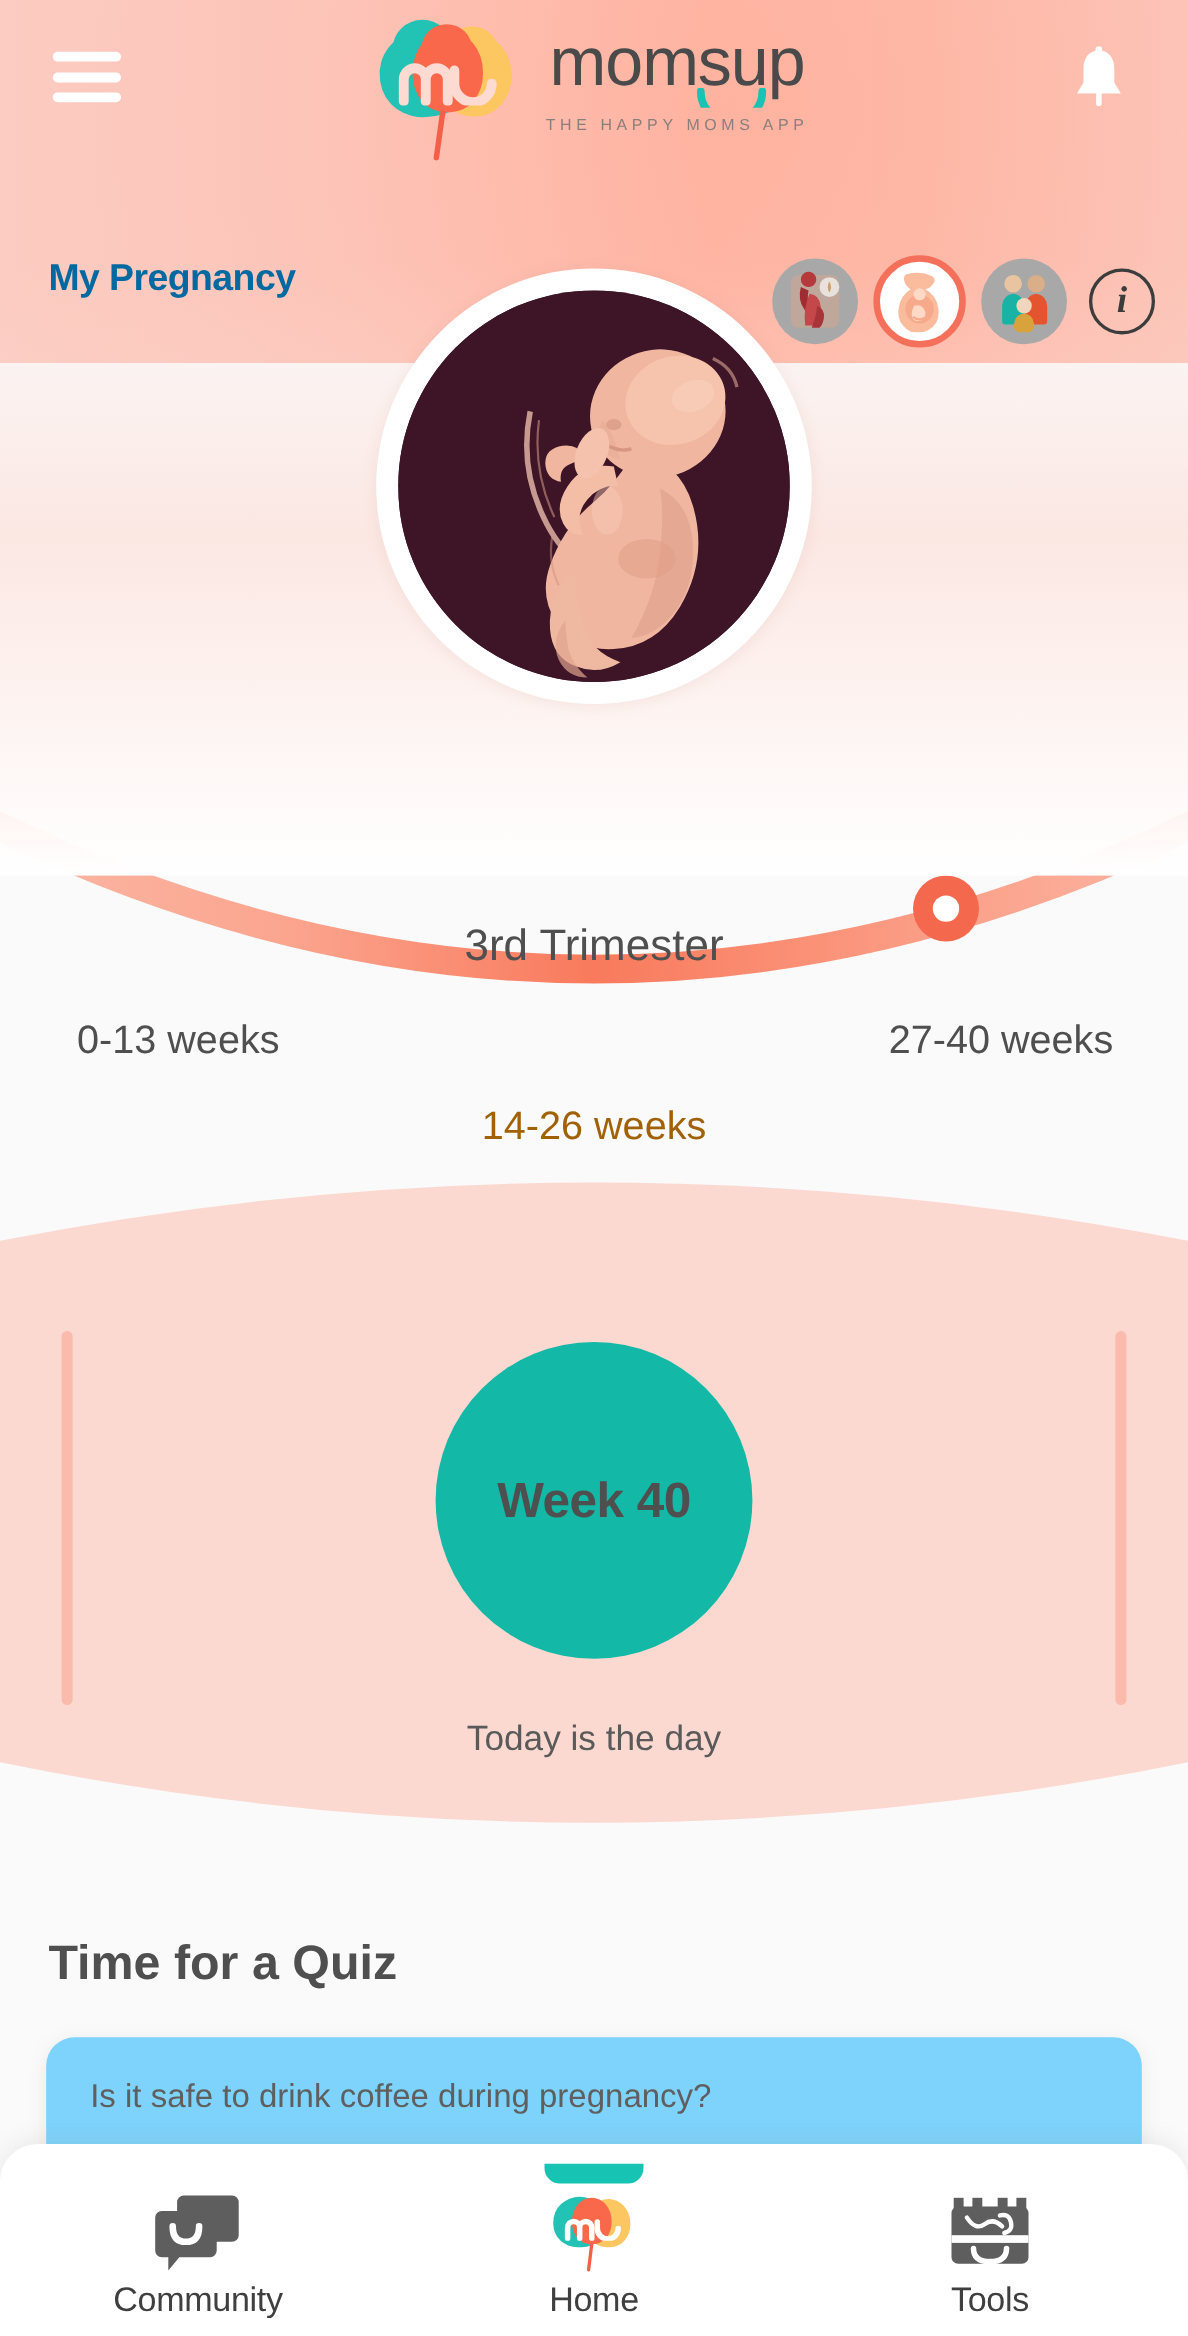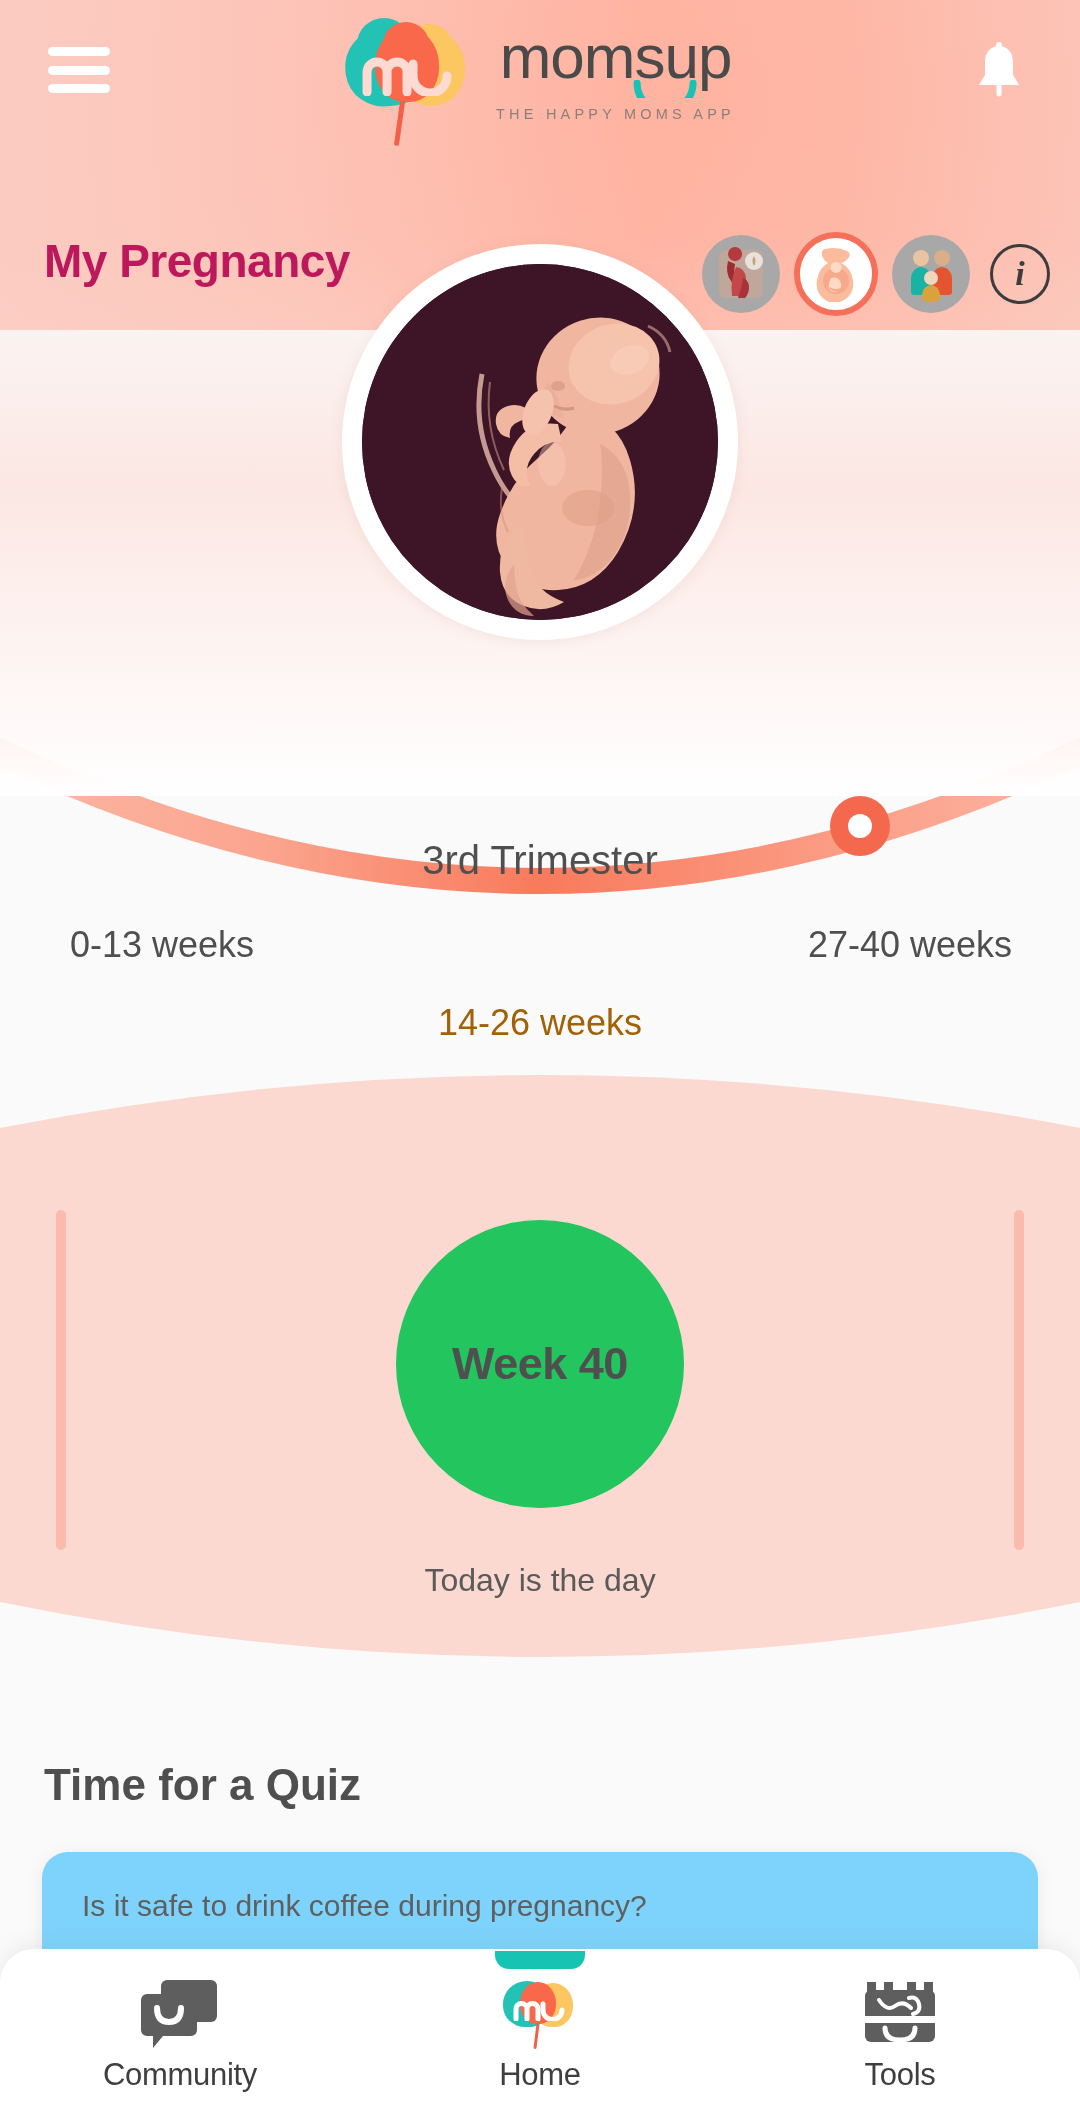--- a/index.html
+++ b/index.html
@@ -91,21 +91,21 @@
     position:absolute; right:56px; top:42px; width:50px; height:58px; cursor:pointer;
   }
 
   
   .title-row {
     position:absolute; top:232px; left:0; width:1080px; height:86px;
     display:flex; align-items:center; z-index:6;
   }
   .page-title {
     position:absolute; left:44px; top:2px;
-    font-size:46px; font-weight:bold; color:#be185d; letter-spacing:-.5px;
+    font-size:34px; font-weight:bold; color:#0369a1; letter-spacing:-.5px;
   }
   .tabs { position:absolute; right:30px; top:0; display:flex; align-items:center; gap:14px; }
   .tab-circle {
     width:78px; height:78px; border-radius:50%;
     background:#a8a8a8; display:flex; align-items:center; justify-content:center;
     cursor:pointer; overflow:hidden; position:relative;
   }
   .tab-circle.active {
     background:#ffffff; border:6px solid #f4705a; width:84px; height:84px;
   }
@@ -171,21 +171,21 @@
     position:absolute; left:0; top:0; width:1080px; height:660px;
   }
   .week-rail {
     position:absolute; width:10px; border-radius:6px; background:#f9b5a7; opacity:.85;
   }
   .week-rail.left { left:56px; top:148px; height:340px; }
   .week-rail.right { right:56px; top:148px; height:340px; }
   .week-circle {
     position:absolute; left:50%; top:158px; transform:translateX(-50%);
     width:288px; height:288px; border-radius:50%;
-    background:#22c55e; border:12px solid #f5b councils;
+    background:#14b8a6; border:12px solid #f5b councils;
     border-color:#f6b453;
     display:flex; align-items:center; justify-content:center;
   }
   .week-circle span {
     font-size:45px; font-weight:bold; color:#4f4f4f; letter-spacing:-.5px;
   }
   .week-sub {
     position:absolute; left:50%; top:500px; transform:translateX(-50%);
     font-size:32px; color:#5a5a5a; white-space:nowrap;
   }
@@ -204,21 +204,21 @@
   }
   .quiz-card-text {
     font-size:30px; color:#5f5f5f; line-height:1.35;
   }
 
   
   .bottom-nav {
     position:absolute; bottom:0; left:0; width:1080px; height:175px;
     background:#ffffff; border-radius:34px 34px 0 0;
     box-shadow:0 -4px 20px rgba(140,140,140,.14);
-    display:flex; align-items:flex-start; justify-content:space-around;
+    display:flex; align-items:center; justify-content:space-around;
     padding-top:26px; z-index:20;
   }
   .nav-item {
     width:200px; display:flex; flex-direction:column; align-items:center;
     cursor:pointer; position:relative;
   }
   .nav-icon { height:76px; display:flex; align-items:center; justify-content:center; }
   .nav-label { font-size:31px; color:#3f3f3f; margin-top:6px; letter-spacing:-.3px; }
   .nav-indicator {
     position:absolute; top:-24px; left:50%; transform:translateX(-50%);

